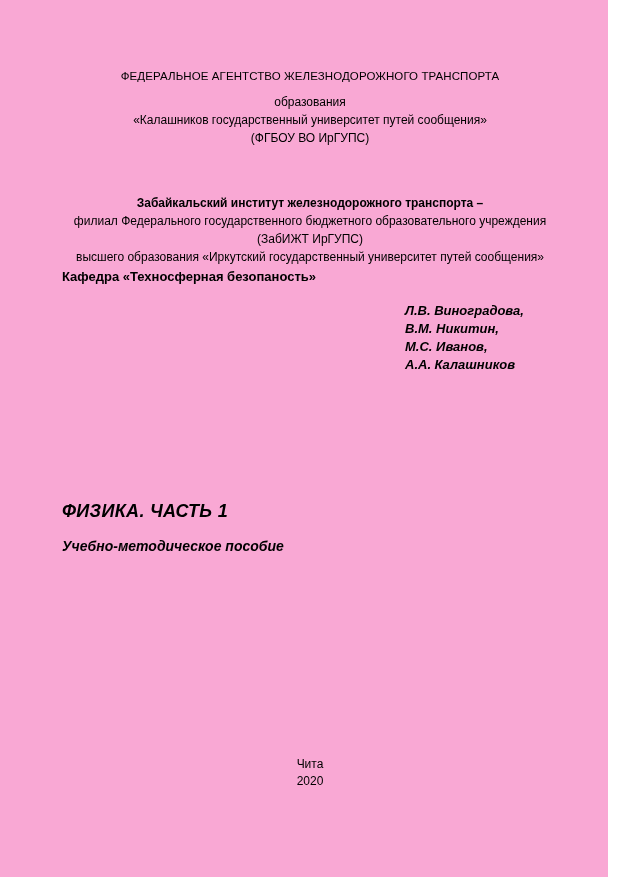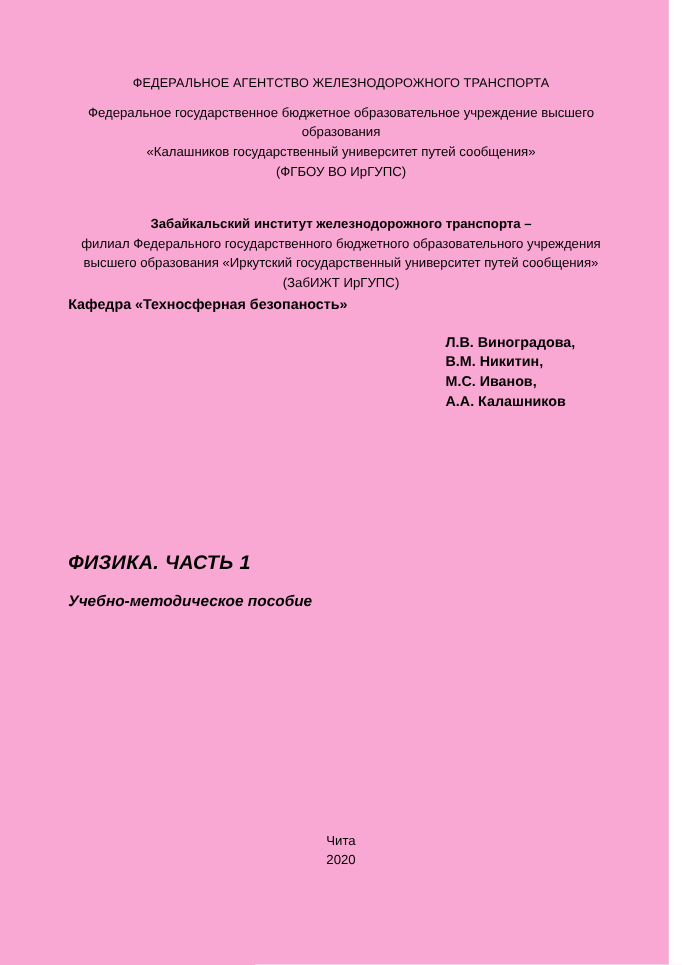--- a/index.html
+++ b/index.html
@@ -77,20 +77,21 @@
   
   .authors {
     position: absolute;
     left: 405px;
     top: 302px;
     width: 210px;
     text-align: left;
     font-weight: bold;
     font-size: 13px;
     line-height: 18px;
+    font-style: italic;
   }
   .authors .author-line { display: block; }
 
   
   .title-block {
     position: absolute;
     left: 62px;
     top: 500px;
     width: 496px;
     text-align: left;
@@ -126,31 +127,30 @@
   .imprint span { display: block; }
 </style>
 </head>
 <body>
 
 <div class="page">
 
   <div class="agency-header">ФЕДЕРАЛЬНОЕ АГЕНТСТВО ЖЕЛЕЗНОДОРОЖНОГО ТРАНСПОРТА</div>
 
   <div class="university-block">
-    <div>Федеральное государственное бюджетное образовательное учреждение высшего</div>
     <div>образования</div>
     <div>«Калашников государственный университет путей сообщения»</div>
     <div>(ФГБОУ ВО ИрГУПС)</div>
   </div>
 
   <div class="institute-block">
     <div class="institute-name">Забайкальский институт железнодорожного транспорта –</div>
     <div>филиал Федерального государственного бюджетного образовательного учреждения</div>
+    <div>(ЗабИЖТ ИрГУПС)</div>
     <div>высшего образования «Иркутский государственный университет путей сообщения»</div>
-    <div>(ЗабИЖТ ИрГУПС)</div>
   </div>
 
   <div class="department">Кафедра «Техносферная безопаность»</div>
 
   <div class="authors">
     <span class="author-line">Л.В. Виноградова,</span>
     <span class="author-line">В.М. Никитин,</span>
     <span class="author-line">М.С. Иванов,</span>
     <span class="author-line">А.А. Калашников</span>
   </div>

